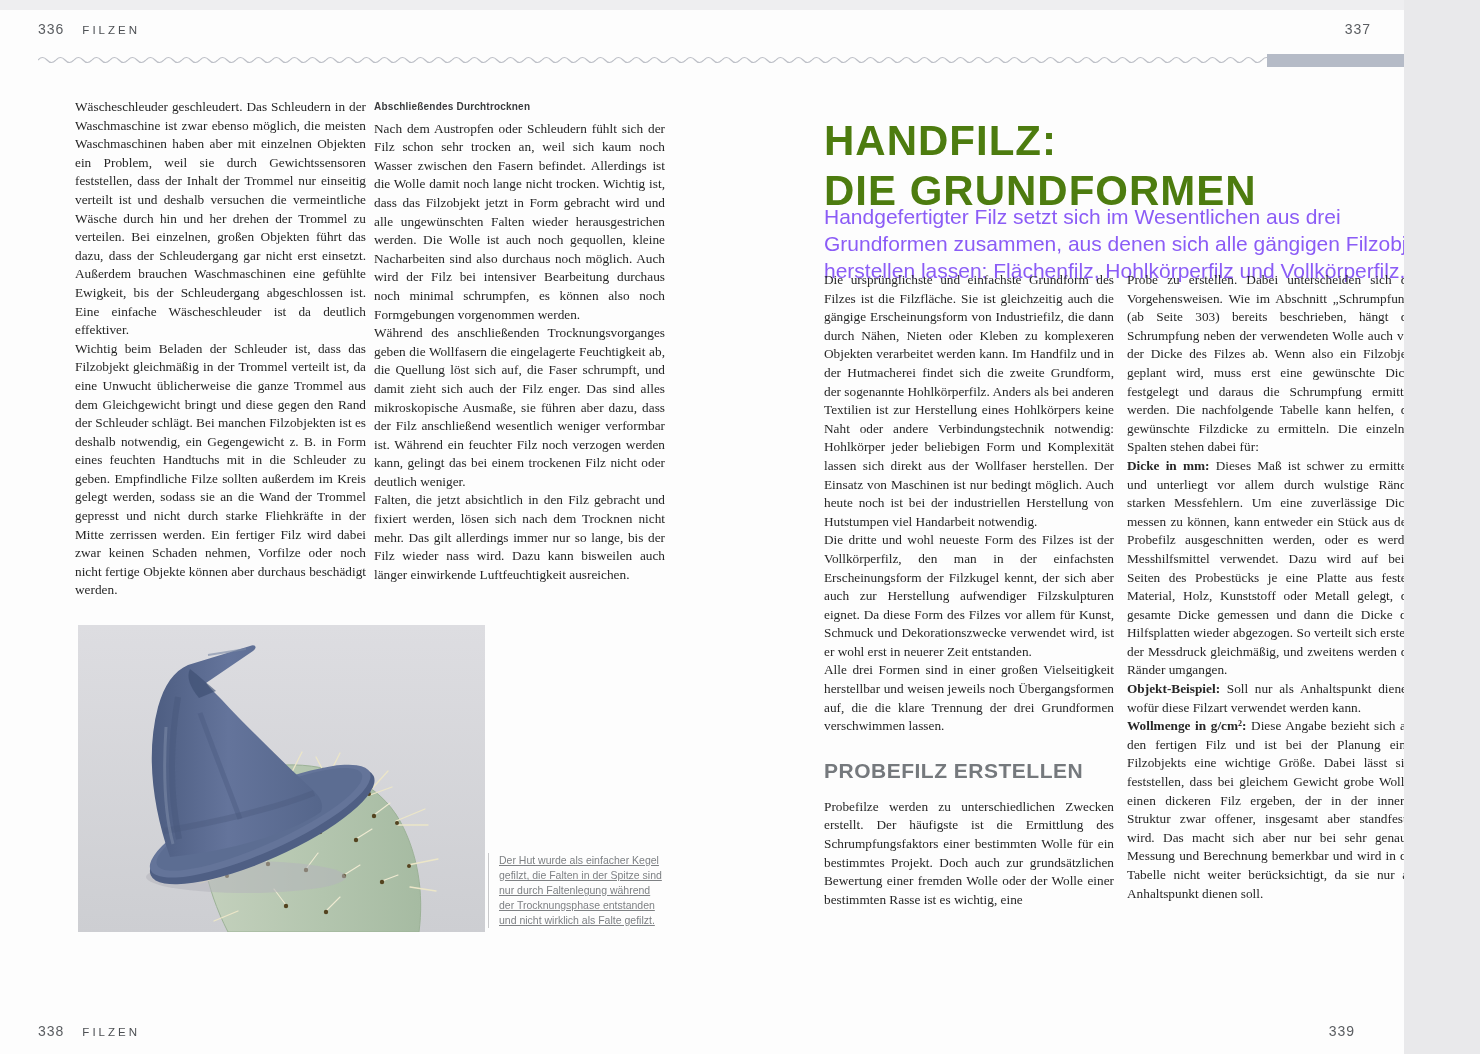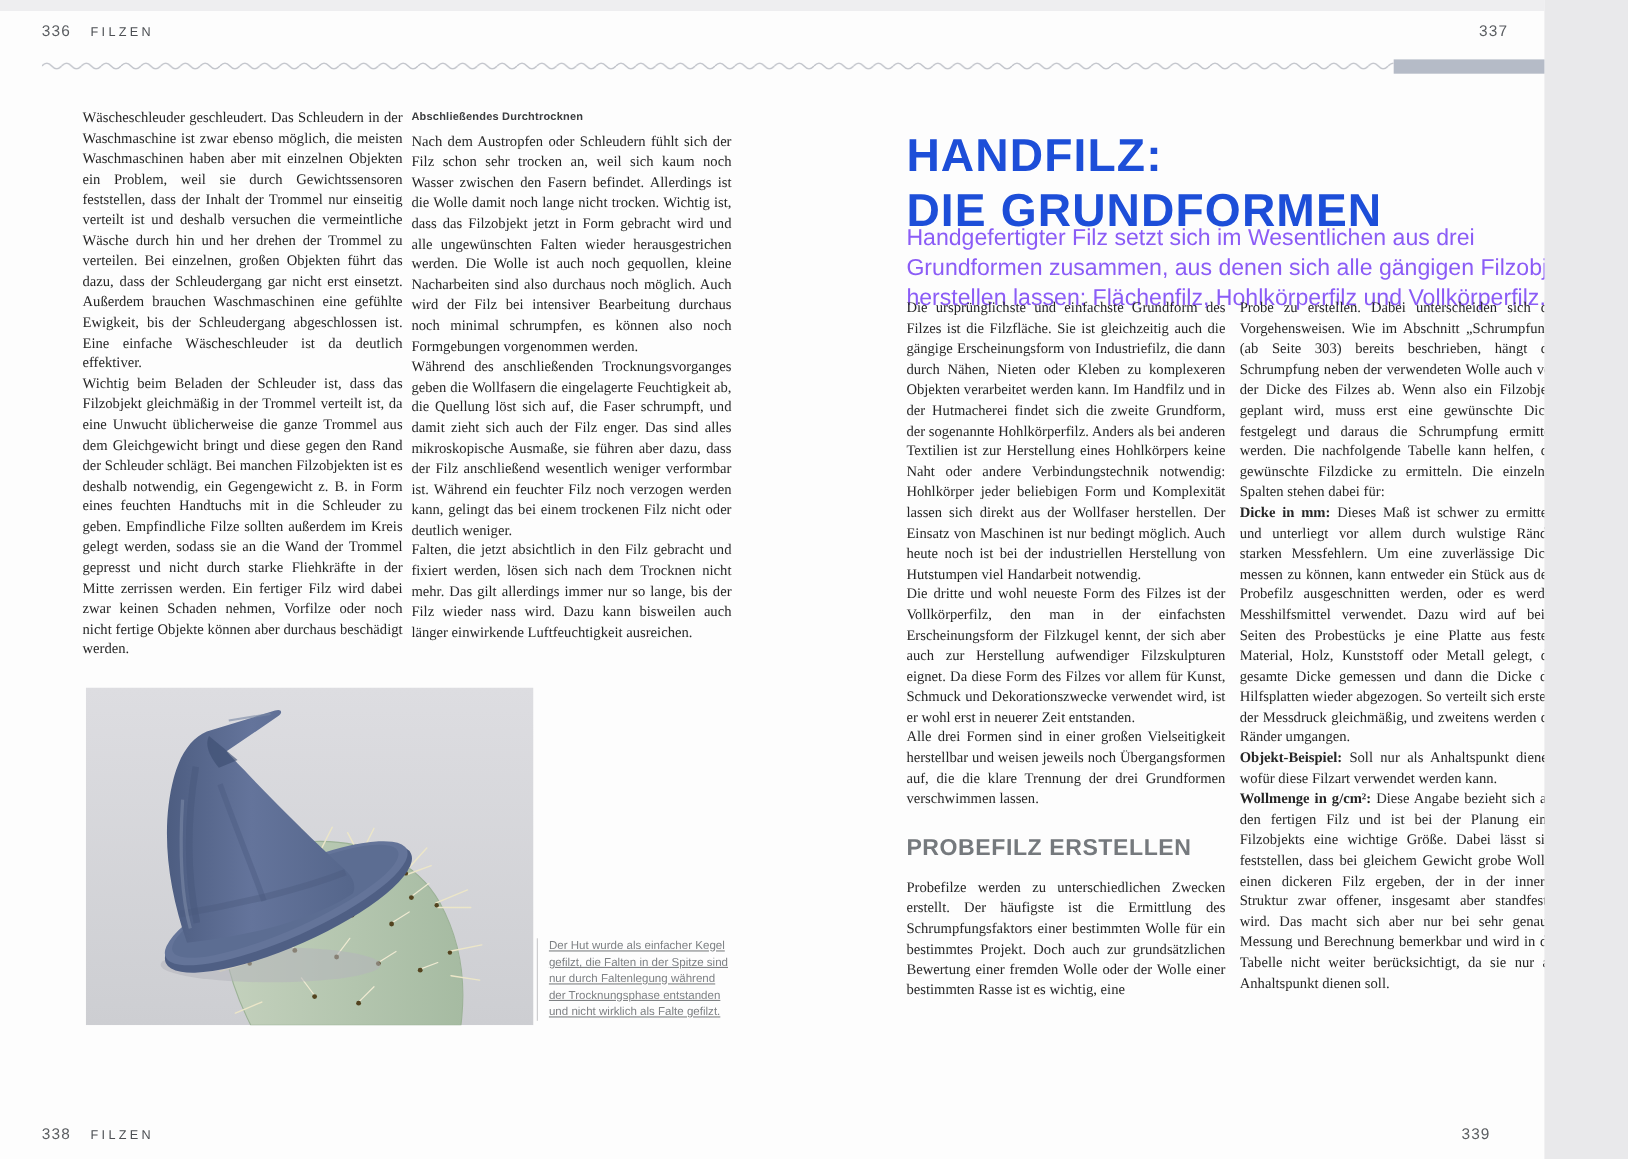--- a/index.html
+++ b/index.html
@@ -37,21 +37,21 @@
   .minihead{
     font-family:"Liberation Sans", sans-serif;font-weight:700;
     font-size:10px;color:#3a3c3e;letter-spacing:0.2px;
     margin:0 0 3px 0;text-align:left;
   }
   
   #title{
     position:absolute;left:824px;top:88px;
     font-family:"Liberation Sans", sans-serif;font-weight:700;
     font-size:42px;line-height:50px;letter-spacing:1px;
-    color:#1d4ed8;
+    color:#4d7c0f;
   }
   #title span{display:block;}
   #intro{
     position:absolute;left:824px;top:203px;width:630px;
     font-family:"Liberation Sans", sans-serif;
     font-size:21px;line-height:27px;color:#8b5cf6;
   }
   .subhead{
     font-family:"Liberation Sans", sans-serif;font-weight:700;
     font-size:21px;line-height:26px;letter-spacing:0.5px;

